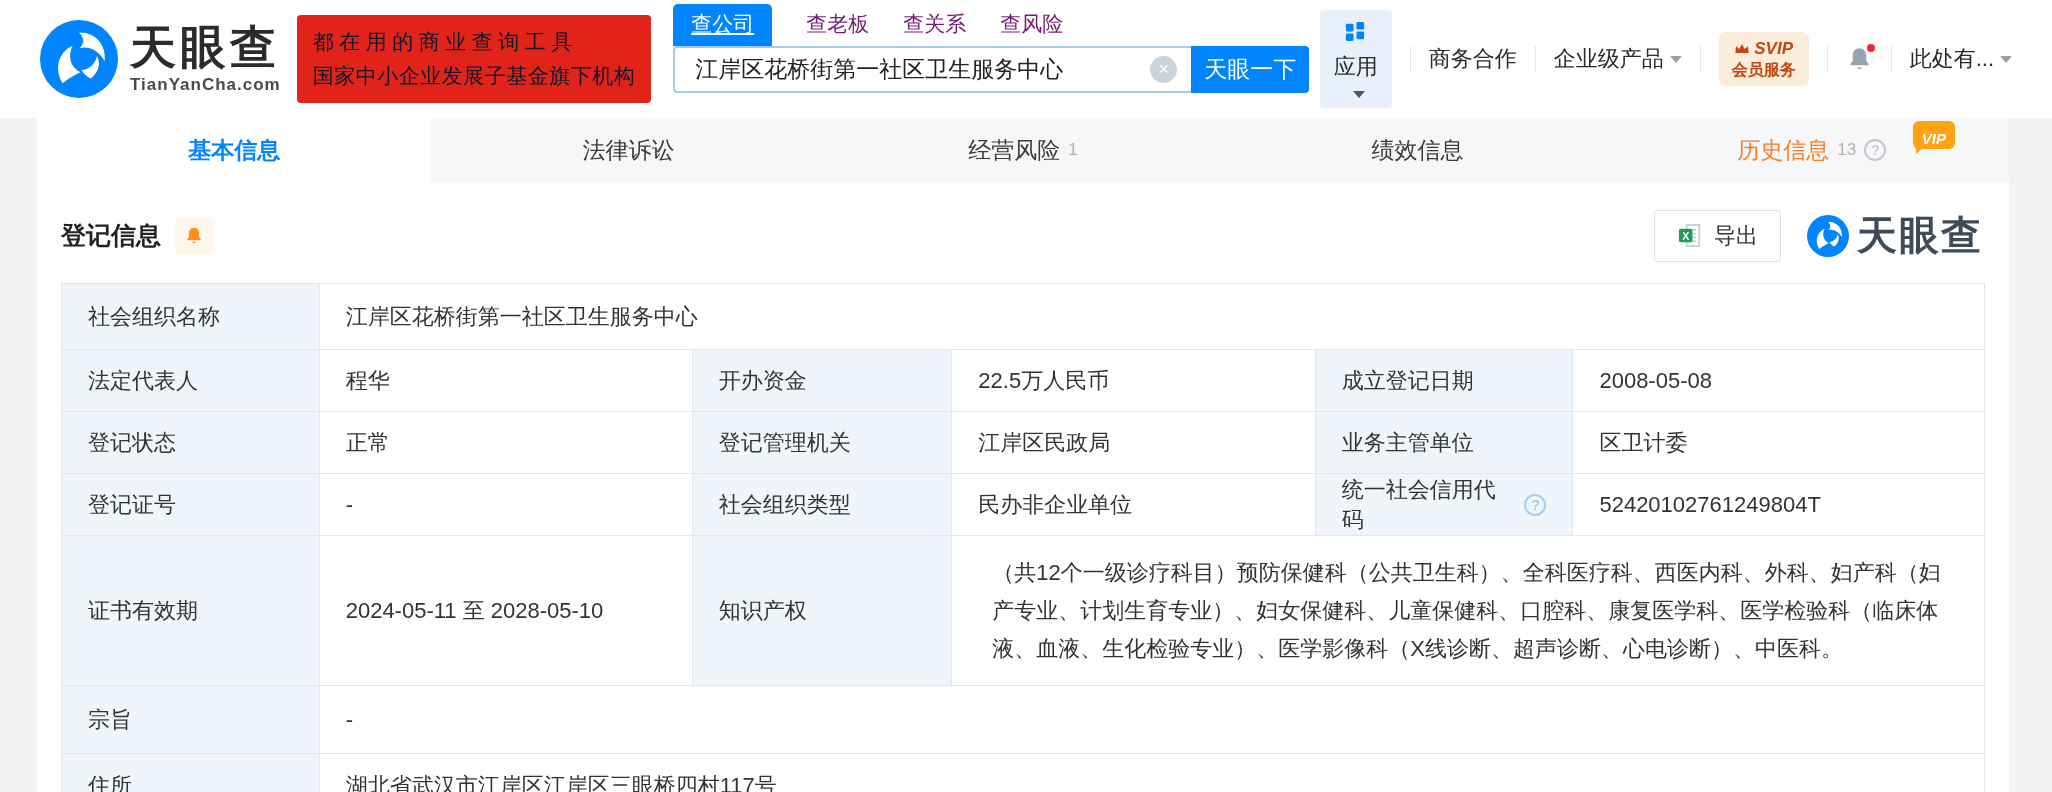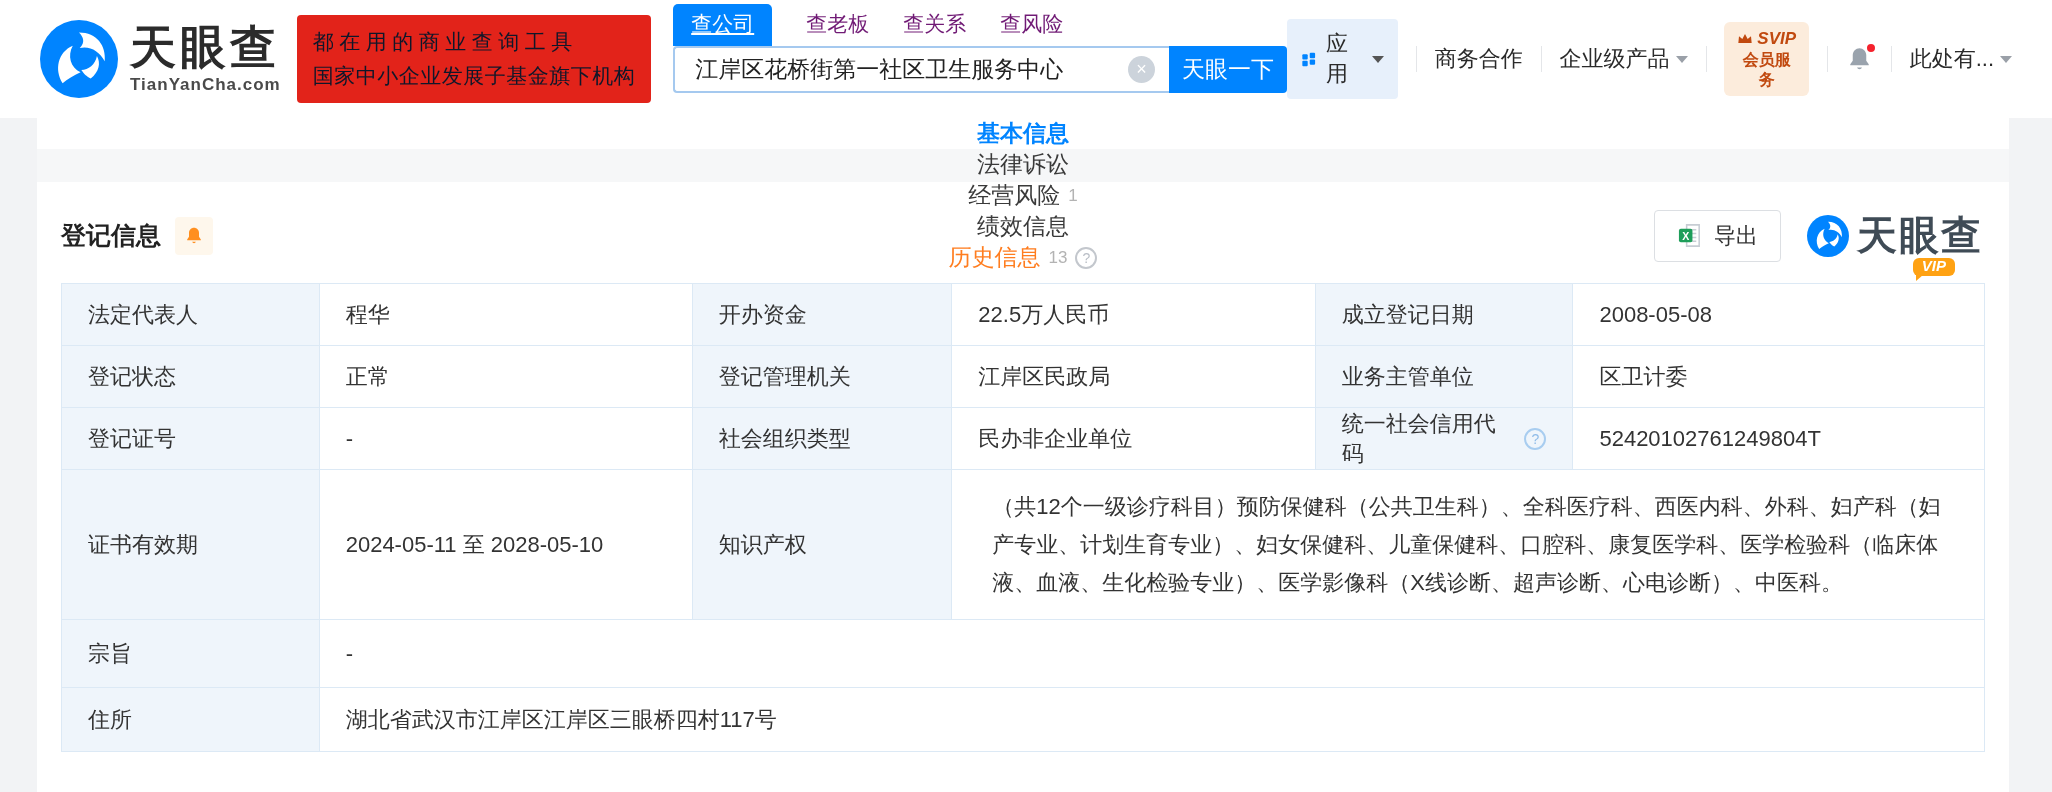--- a/index.html
+++ b/index.html
@@ -28,51 +28,51 @@
   .s-field input { flex:1; border:none; outline:none; font-size:23px; color:#222;
                    font-family:"Liberation Sans","DejaVu Sans",sans-serif; }
   .s-clear { width:27px; height:27px; border-radius:50%; background:#ccd3db; color:#fff; font-size:18px;
              display:flex; align-items:center; justify-content:center; cursor:pointer; flex:none; }
   .s-btn { width:118px; background:#0084ff; color:#fff; font-size:23px; border:none; cursor:pointer;
            border-radius:0 4px 4px 0; font-family:inherit; }
 
   .nav { margin-left:auto; display:flex; align-items:center; font-size:22px; color:#2a2a2a; }
   .nav-sep { width:1px; height:26px; background:#e4e6e9; margin:0 18px; }
   .apps { display:flex; align-items:center; gap:9px; background:#e7f0fb; border-radius:4px;
-          padding:10px 14px; cursor:pointer; }
+          padding:10px 14px; cursor:pointer;flex-direction:column; }
   .apps svg { width:23px; height:23px; }
   .caret { width:0; height:0; border-left:6px solid transparent; border-right:6px solid transparent;
            border-top:7px solid #555; display:inline-block; margin-left:6px; }
   .caret.lt { border-top-color:#9aa0a8; }
   .nav-item { cursor:pointer; white-space:nowrap; display:flex; align-items:center; }
   .svip { background:#fcecdc; border-radius:6px; padding:6px 13px; text-align:center; color:#c1490f;
           cursor:pointer; line-height:1.25; }
   .svip .r1 { font-size:17px; font-weight:bold; font-style:italic; display:flex; align-items:center; gap:4px; justify-content:center; }
   .svip .r2 { font-size:16px; font-weight:bold; }
   .bell-wrap { position:relative; cursor:pointer; display:flex; }
   .bell-wrap svg { width:27px; height:27px; }
   .red-dot { position:absolute; top:-4px; right:-4px; width:12px; height:12px; border-radius:50%;
              background:#f5222d; border:2px solid #fff; }
 
   
   .page { background:#f2f3f5; height:674px; }
   .card { width:1972px; margin-left:37px; background:#fff; height:100%; }
 
-  .tabstrip { display:flex; height:64px; background:#f6f7f8;flex-direction:column; }
+  .tabstrip { display:flex; height:64px; background:#f6f7f8; }
   .tab { flex:1; display:flex; align-items:center; justify-content:center; font-size:23px; color:#3a3a3a;
          cursor:pointer; position:relative; }
   .tab.active { background:#fff; color:#0084ff; font-weight:bold; }
   .tab .cnt { font-size:17px; color:#b3b3b3; margin-left:8px; font-weight:normal; }
   .tab.orange { color:#ff7d1f; }
   .help { width:22px; height:22px; border-radius:50%; border:2px solid #c3c7cd; color:#b9bec6;
           font-size:14px; display:inline-flex; align-items:center; justify-content:center;
           margin-left:8px; cursor:pointer; flex:none; }
   .help.blue { border-color:#a8cdf0; color:#8fbce8; }
-  .vip-badge { position:absolute; top:16px; right:54px; background:#ffa213; color:#fff; font-size:15px;
-               font-weight:bold; font-style:italic; padding:0 9px 3px; border-radius:6px; line-height:1; }
+  .vip-badge { position:absolute; top:3px; right:54px; background:#ffa213; color:#fff; font-size:15px;
+               font-weight:bold; font-style:italic; padding:10px 9px 3px; border-radius:6px; line-height:1; }
   .vip-badge::after { content:""; position:absolute; left:3px; bottom:-5px; width:0; height:0;
                border-top:6px solid #ffa213; border-right:7px solid transparent; }
 
   .sec-head { display:flex; align-items:center; padding:26px 26px 20px 24px; }
   .sec-title { font-size:25px; font-weight:bold; color:#222; }
   .sub-bell { width:38px; height:38px; margin-left:14px; background:#fef7ec; border-radius:4px;
               display:flex; align-items:center; justify-content:center; cursor:pointer; }
   .sub-bell svg { width:20px; height:20px; }
   .sec-right { margin-left:auto; display:flex; align-items:center; gap:26px; }
   .export-btn { display:flex; align-items:center; gap:10px; border:1px solid #dcdfe3; border-radius:4px;
@@ -235,20 +235,24 @@
   <table class="info">
     <colgroup>
       <col style="width:13.4%">
           <col style="width:19.4%">
       <col style="width:13.5%">
           <col style="width:18.9%">
       <col style="width:13.4%">
           <col style="width:21.4%">
     </colgroup>
     <tbody>
+          <tr class="r0">
+      <td class="lbl">社会组织名称</td>
+      <td colspan="5">江岸区花桥街第一社区卫生服务中心</td>
+    </tr>
     <tr class="r1">
       <td class="lbl">法定代表人</td>
       <td>程华</td>
       <td class="lbl">开办资金</td>
       <td>22.5万人民币</td>
       <td class="lbl">成立登记日期</td>
       <td>2008-05-08</td>
     </tr>
     <tr class="r2">
       <td class="lbl">登记状态</td>

